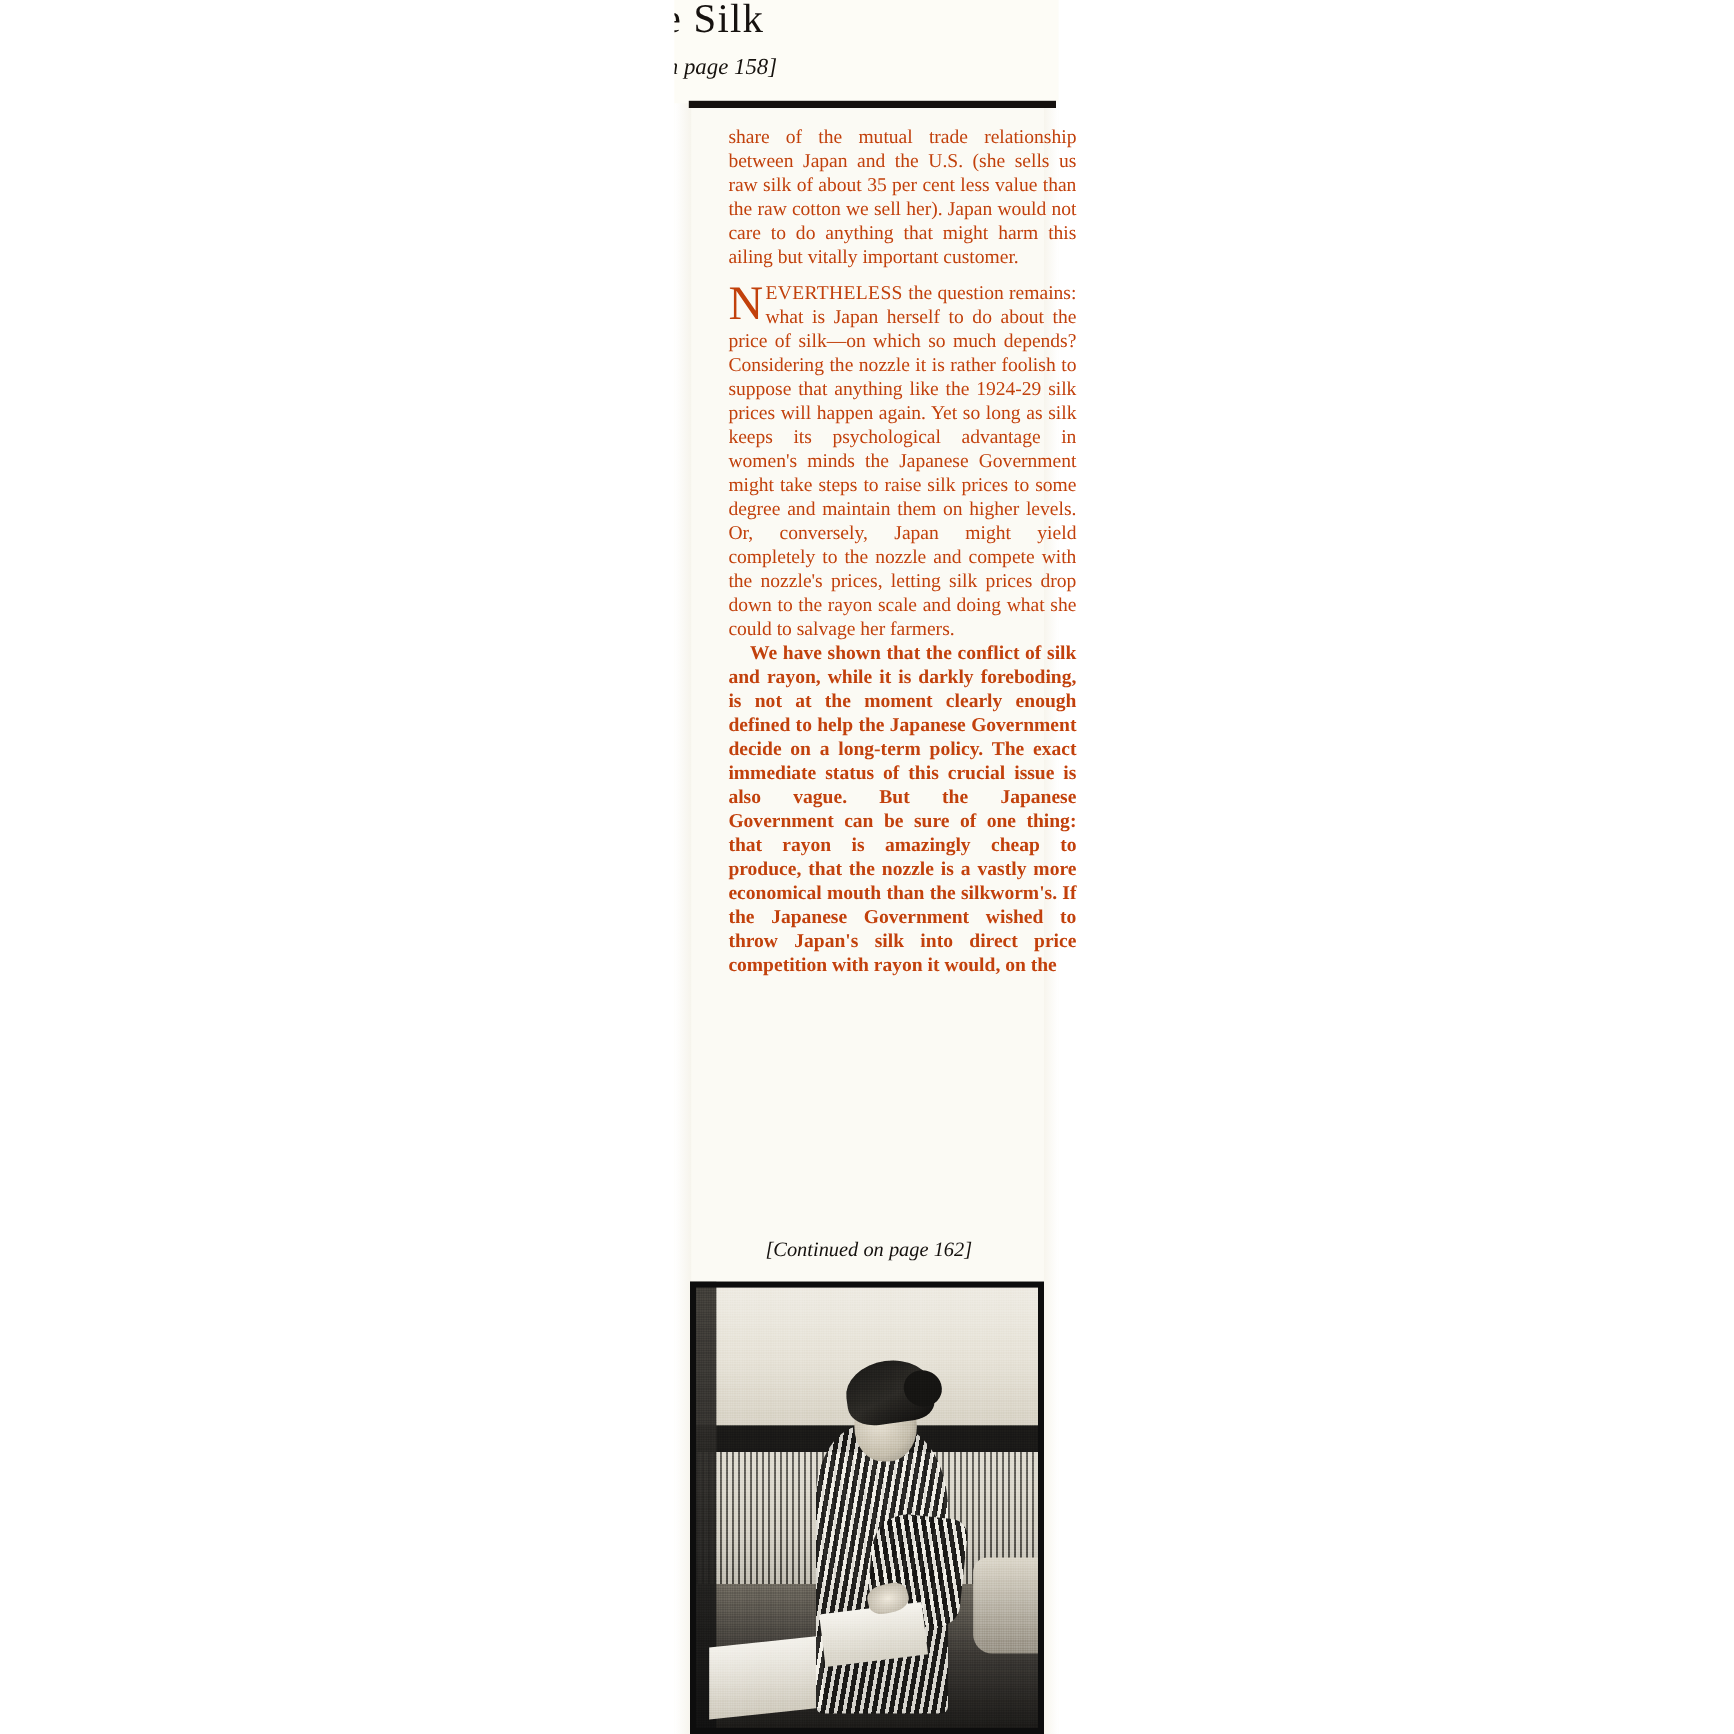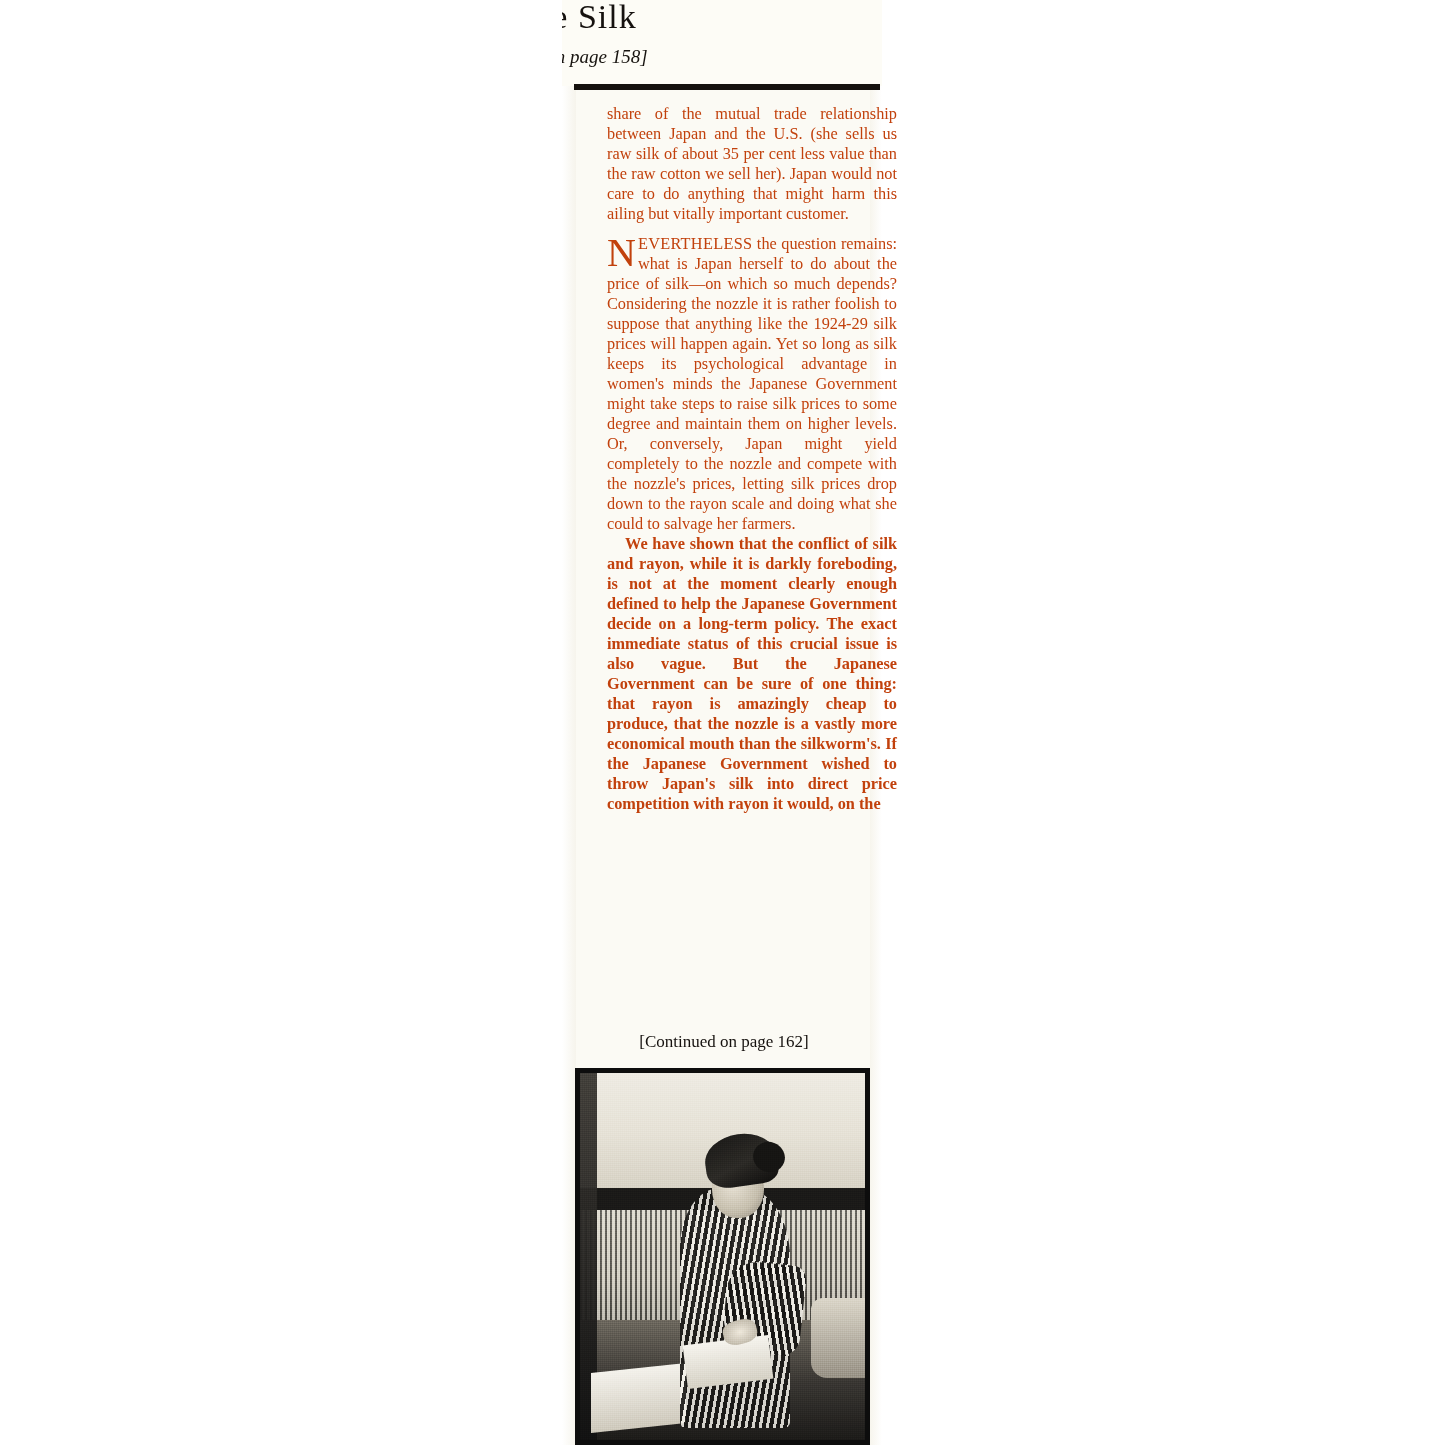--- a/index.html
+++ b/index.html
@@ -109,20 +109,21 @@
     letter-spacing: 0.3px;
   }
 
   #continued-on {
     position: absolute;
     left: 17px;
     top: 1032px;
     width: 290px;
     text-align: center;
     font-family: "Liberation Serif", serif;
+    font-style: italic;
     font-size: 17px;
     color: #15110e;
   }
 
   
   #photo {
     position: absolute;
     left: 13px;
     top: 1068px;
     width: 295px;

